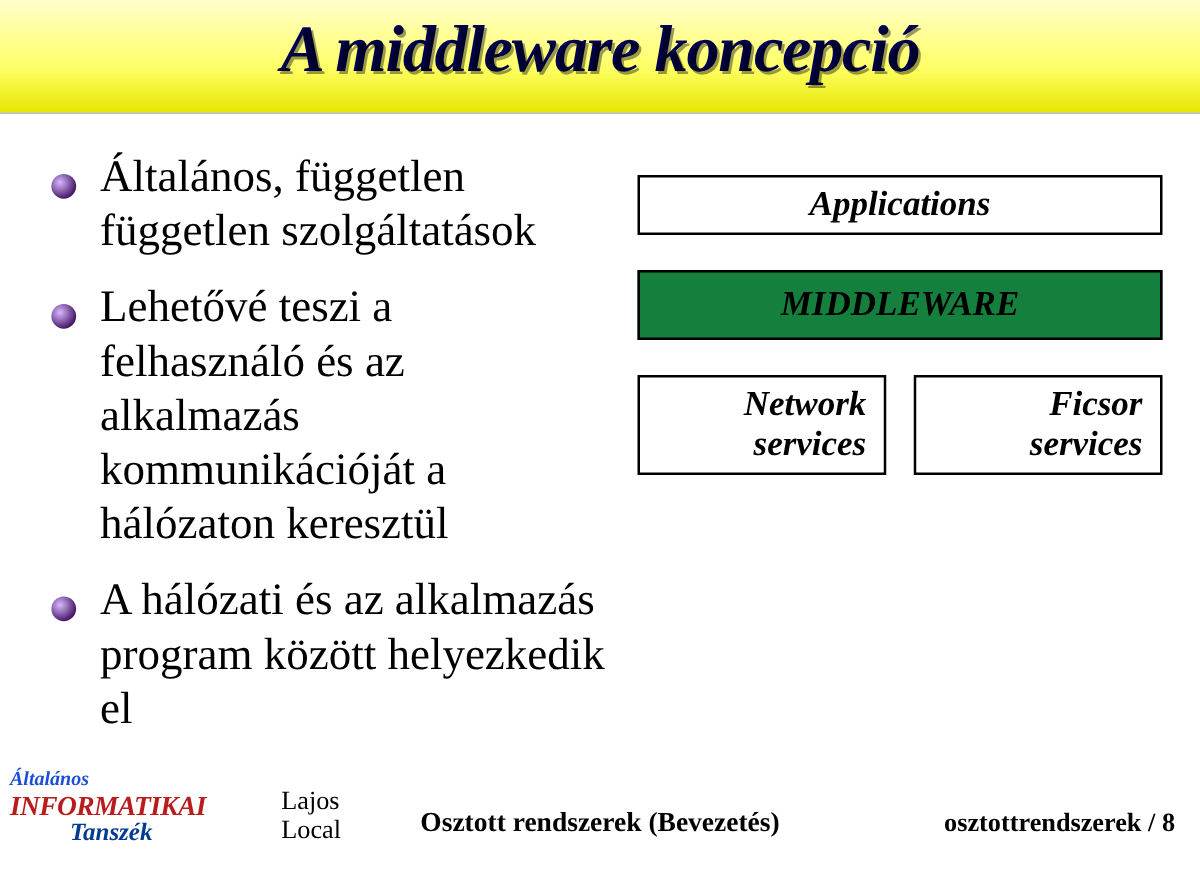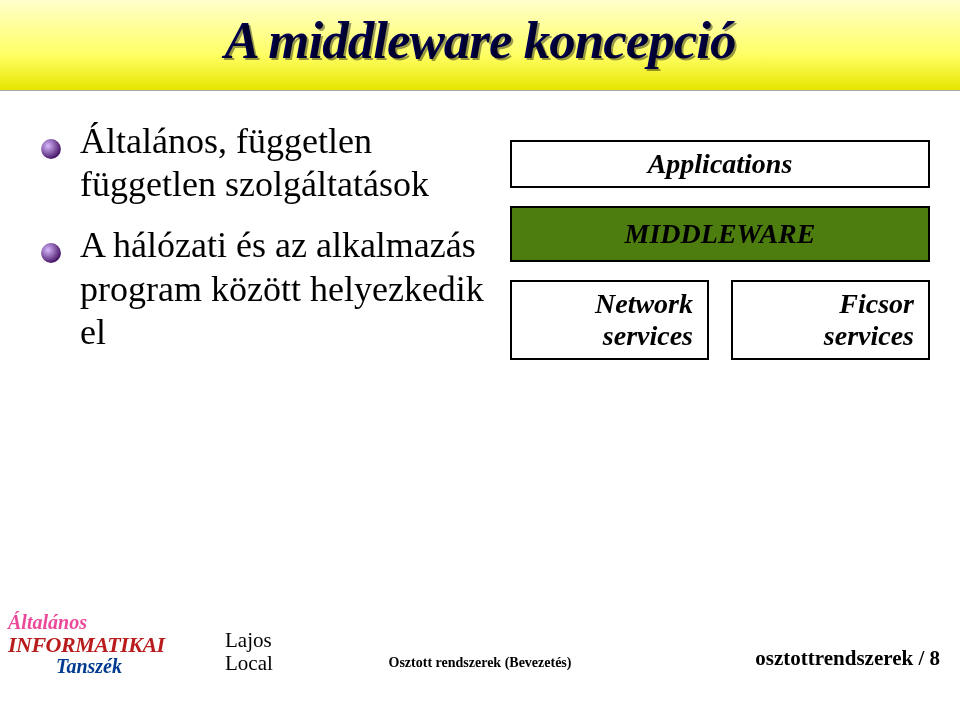--- a/index.html
+++ b/index.html
@@ -5,30 +5,30 @@
   html,body{margin:0;padding:0;width:960px;height:715px;font-family:"Times New Roman",serif;background:#fff;overflow:hidden}
   .slide{position:relative;width:960px;height:689px}
   .title-band{position:absolute;top:0;left:0;width:960px;height:90px;background:linear-gradient(to top,#e6e600 0%,#ffff66 40%,#ffffcc 100%);border-bottom:1px solid #aaa}
   .title{position:absolute;top:10px;width:960px;text-align:center;font-size:53px;font-weight:bold;color:#00004f;font-style:italic;letter-spacing:-1px}
   .title .shadow{position:absolute;top:2px;left:2px;width:960px;color:rgba(0,0,0,.4)}
   .content{position:absolute;top:120px;left:35px;width:450px}
   .bullet{position:relative;padding-left:45px;font-size:36px;line-height:1.2;margin-bottom:18px;color:#000}
   .bullet .dot{position:absolute;left:5px;top:7px;width:22px;height:22px}
   .bullet .dot svg{width:22px;height:22px}
   .diagram{position:absolute;top:140px;left:510px;width:420px}
-  .box{border:2px solid #000;font-size:28px;font-weight:bold;font-style:italic;text-align:center;padding:6px 0;margin-bottom:18px;background:#fff}
-  .box.mw{background:#4d7c0f;padding:10px 0}
+  .box{border:2px solid #000;font-size:28px;font-weight:bold;font-style:italic;text-align:center;padding:6px 0;margin-bottom:28px;background:#fff}
+  .box.mw{background:#15803d;padding:10px 0}
   .row{display:flex;gap:22px;margin-bottom:18px}
   .row .box{flex:1;margin-bottom:0;text-align:right;padding:6px 14px}
   .footer-logo{position:absolute;left:8px;bottom:12px;width:180px;font-weight:bold;font-style:italic;line-height:1.05}
-  .footer-logo .l1{color:#ec4899;font-size:20px}
+  .footer-logo .l1{color:#1d4ed8;font-size:16px}
   .footer-logo .l2{color:#b91c1c;font-size:22px;letter-spacing:-.5px}
   .footer-logo .l3{color:#003b8f;font-size:20px;margin-left:48px}
   .footer-author{position:absolute;left:225px;bottom:14px;font-size:21px;color:#000;line-height:1.1}
-  .footer-center{position:absolute;left:0;width:960px;bottom:18px;text-align:center;font-size:14px;font-weight:bold;color:#000}
+  .footer-center{position:absolute;left:0;width:960px;bottom:18px;text-align:center;font-size:22px;font-weight:bold;color:#000}
   .footer-right{position:absolute;right:20px;bottom:18px;font-size:21px;font-weight:bold;color:#000}
 </style>
 </head>
 <body>
 
 <div class="slide">
 
   <div class="title-band"></div>
   <div class="title">
     <span class="shadow">A middleware koncepció</span>
@@ -42,20 +42,28 @@
             <defs>
               <radialGradient id="g" cx="35%" cy="35%" r="65%">
                 <stop offset="0%" stop-color="#d8b8ff"></stop>
                 <stop offset="100%" stop-color="#4a1a6a"></stop>
               </radialGradient>
             </defs>
             <circle cx="10" cy="10" r="9" fill="url(#g)"></circle>
           </svg>
       </span>
       <span>Általános, független független szolgáltatások</span>
+    </div>
+    <div class="bullet">
+      <span class="dot">
+        <svg viewBox="0 0 20 20">
+            <circle cx="10" cy="10" r="9" fill="url(#g)"></circle>
+          </svg>
+      </span>
+      <span>Lehetővé teszi a felhasználó és az alkalmazás kommunikációját a hálózaton keresztül</span>
     </div>
     <div class="bullet">
       <span class="dot">
         <svg viewBox="0 0 20 20">
             <circle cx="10" cy="10" r="9" fill="url(#g)"></circle>
           </svg>
       </span>
       <span>A hálózati és az alkalmazás program között helyezkedik el</span>
     </div>
   </div>

